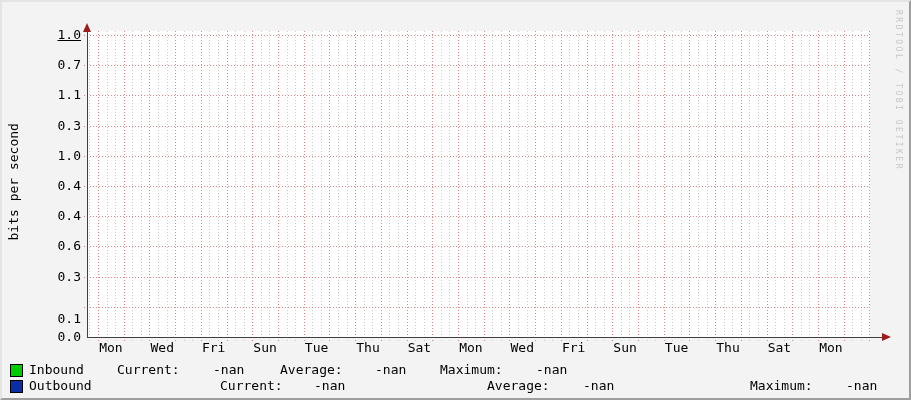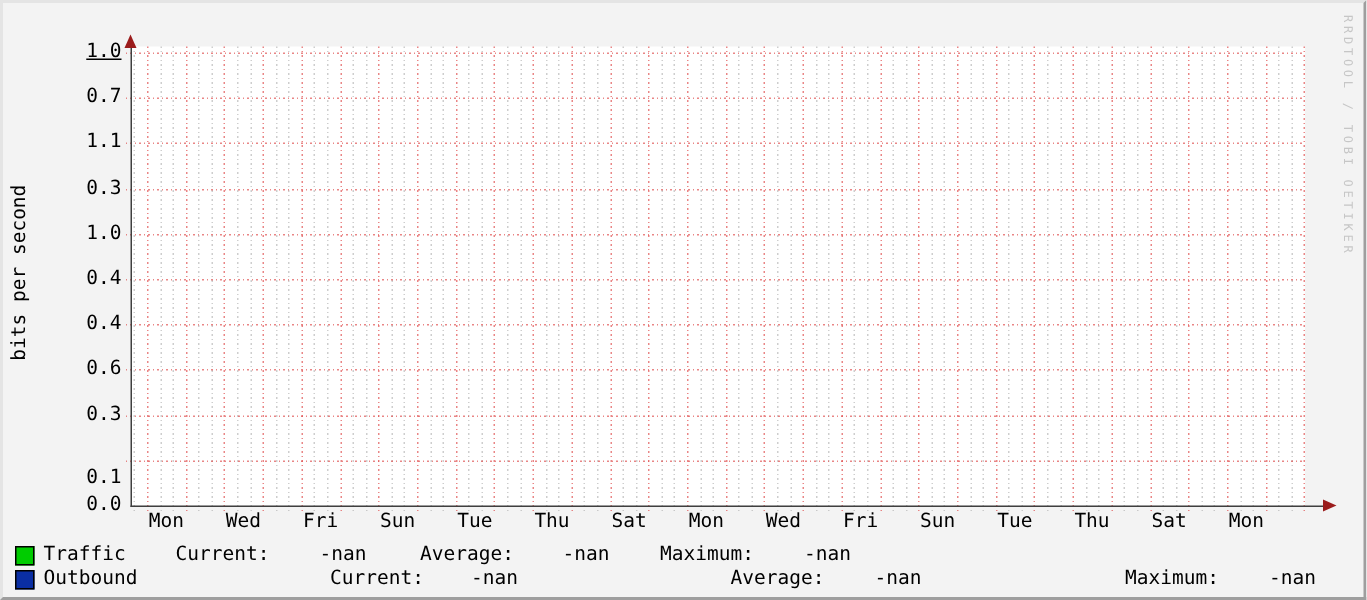--- a/index.html
+++ b/index.html
@@ -215,21 +215,21 @@
       <span class="xtick" style="left: 500.3px;">Wed</span>
       <span class="xtick" style="left: 551.7px;">Fri</span>
       <span class="xtick" style="left: 603.1px;">Sun</span>
       <span class="xtick" style="left: 654.6px;">Tue</span>
       <span class="xtick" style="left: 706px;">Thu</span>
       <span class="xtick" style="left: 757.4px;">Sat</span>
       <span class="xtick" style="left: 808.9px;">Mon</span>
     </div>
 
   <div class="swatch" style="top: 362px; background-color: rgb(0, 204, 0);"></div>
-  <span class="legend-text" style="left:27px;top:361px;">Traffic</span>
+  <span class="legend-text" style="left:27px;top:361px;">Inbound</span>
   <span class="legend-text" style="left:115px;top:361px;">Current:</span>
   <span class="legend-text" style="left:211px;top:361px;">-nan</span>
   <span class="legend-text" style="left:278px;top:361px;">Average:</span>
   <span class="legend-text" style="left:373px;top:361px;">-nan</span>
   <span class="legend-text" style="left:438px;top:361px;">Maximum:</span>
   <span class="legend-text" style="left:534px;top:361px;">-nan</span>
 
   <div class="swatch" style="top: 378px; background-color: rgb(10, 46, 164);"></div>
   <span class="legend-text" style="left:27px;top:377px;">Outbound</span>
   <span class="legend-text" style="left:218px;top:377px;">Current:</span>

